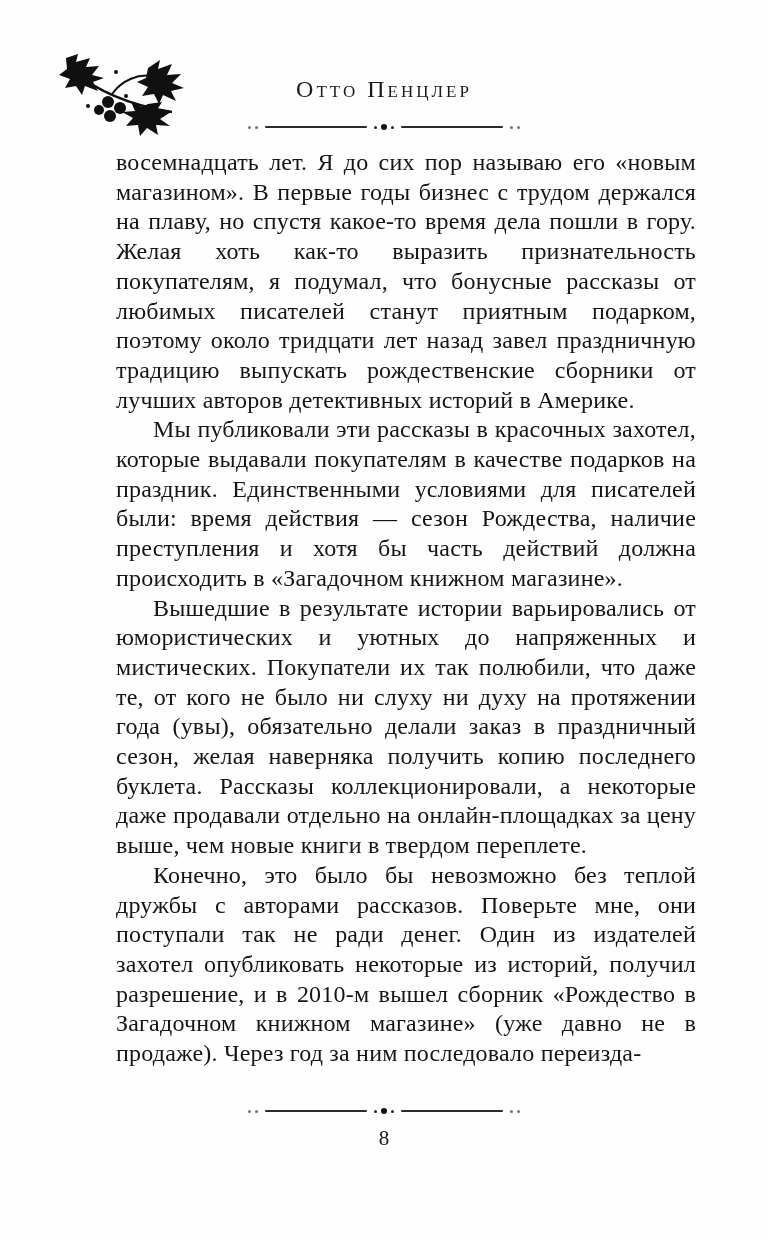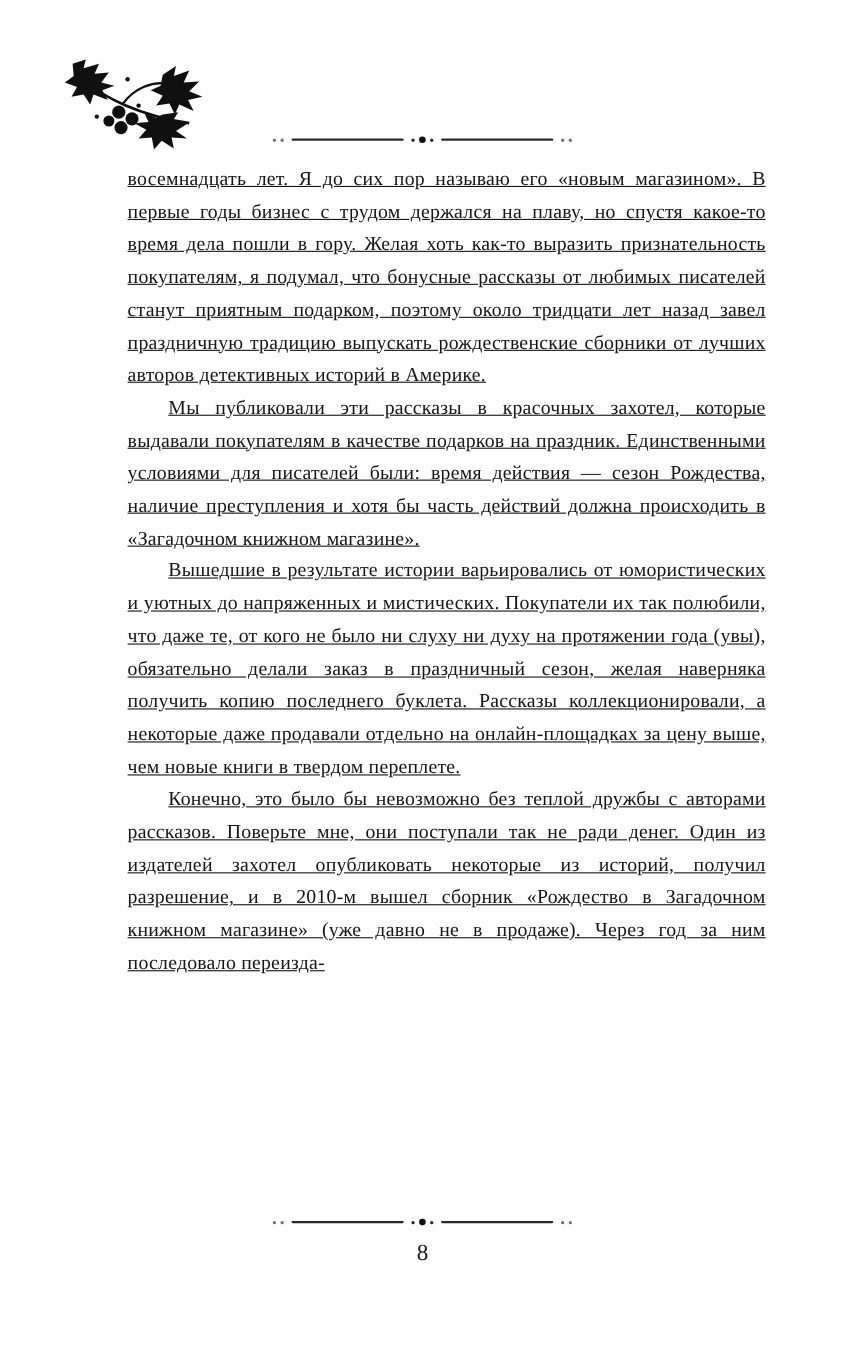--- a/index.html
+++ b/index.html
@@ -75,25 +75,24 @@
     align-items: center;
     gap: 4px;
   }
 
   
   .text-block {
     position: absolute;
     left: 116px;
     top: 148px;
     width: 580px;
-    font-size: 18px;
+    font-size: 24px;
     line-height: 29.7px;
     text-align: justify;
     letter-spacing: 0.2px;
-    text-decoration: underline;
   }
   .text-block p {
     margin: 0;
   }
   .text-block p.indent {
     text-indent: 37px;
   }
 
   
   .page-number {
@@ -127,20 +126,21 @@
       <circle cx="68" cy="58" r="6"></circle>
       <circle cx="58" cy="66" r="6"></circle>
       <circle cx="47" cy="60" r="5"></circle>
 
       <circle cx="36" cy="56" r="2"></circle>
       <circle cx="74" cy="46" r="2"></circle>
       <circle cx="64" cy="22" r="2"></circle>
     </g>
   </svg>
 
+  <div class="running-head">Отто Пенцлер</div>
 
   <div class="ornament header-rule">
     <span class="orn-cluster">
       <span class="orn-dot faint"></span>
         <span class="orn-dot faint"></span>
     </span>
     <span class="orn-rule"></span>
     <span class="orn-cluster">
       <span class="orn-dot"></span>
         <span class="orn-dot big"></span>

